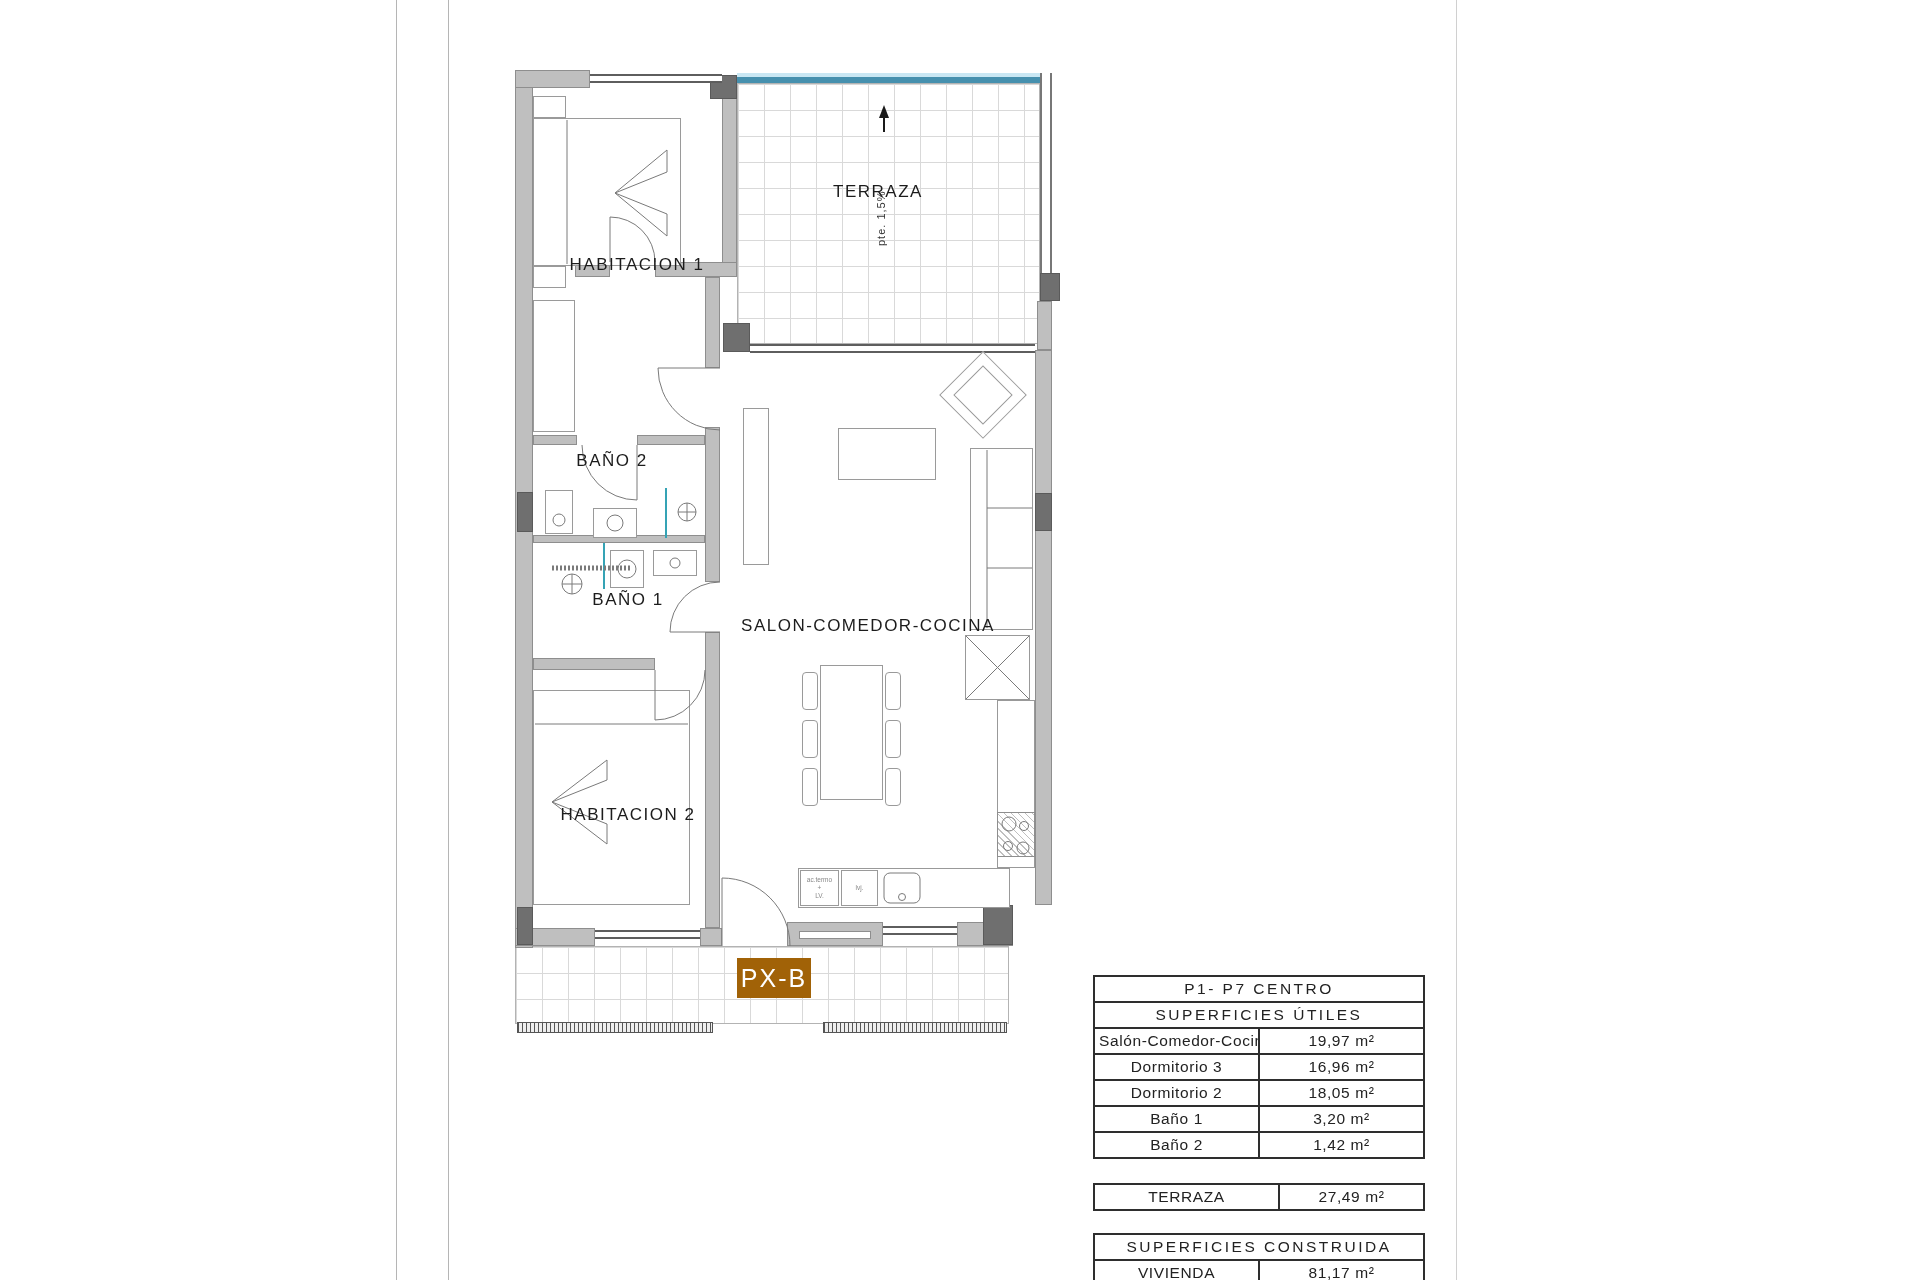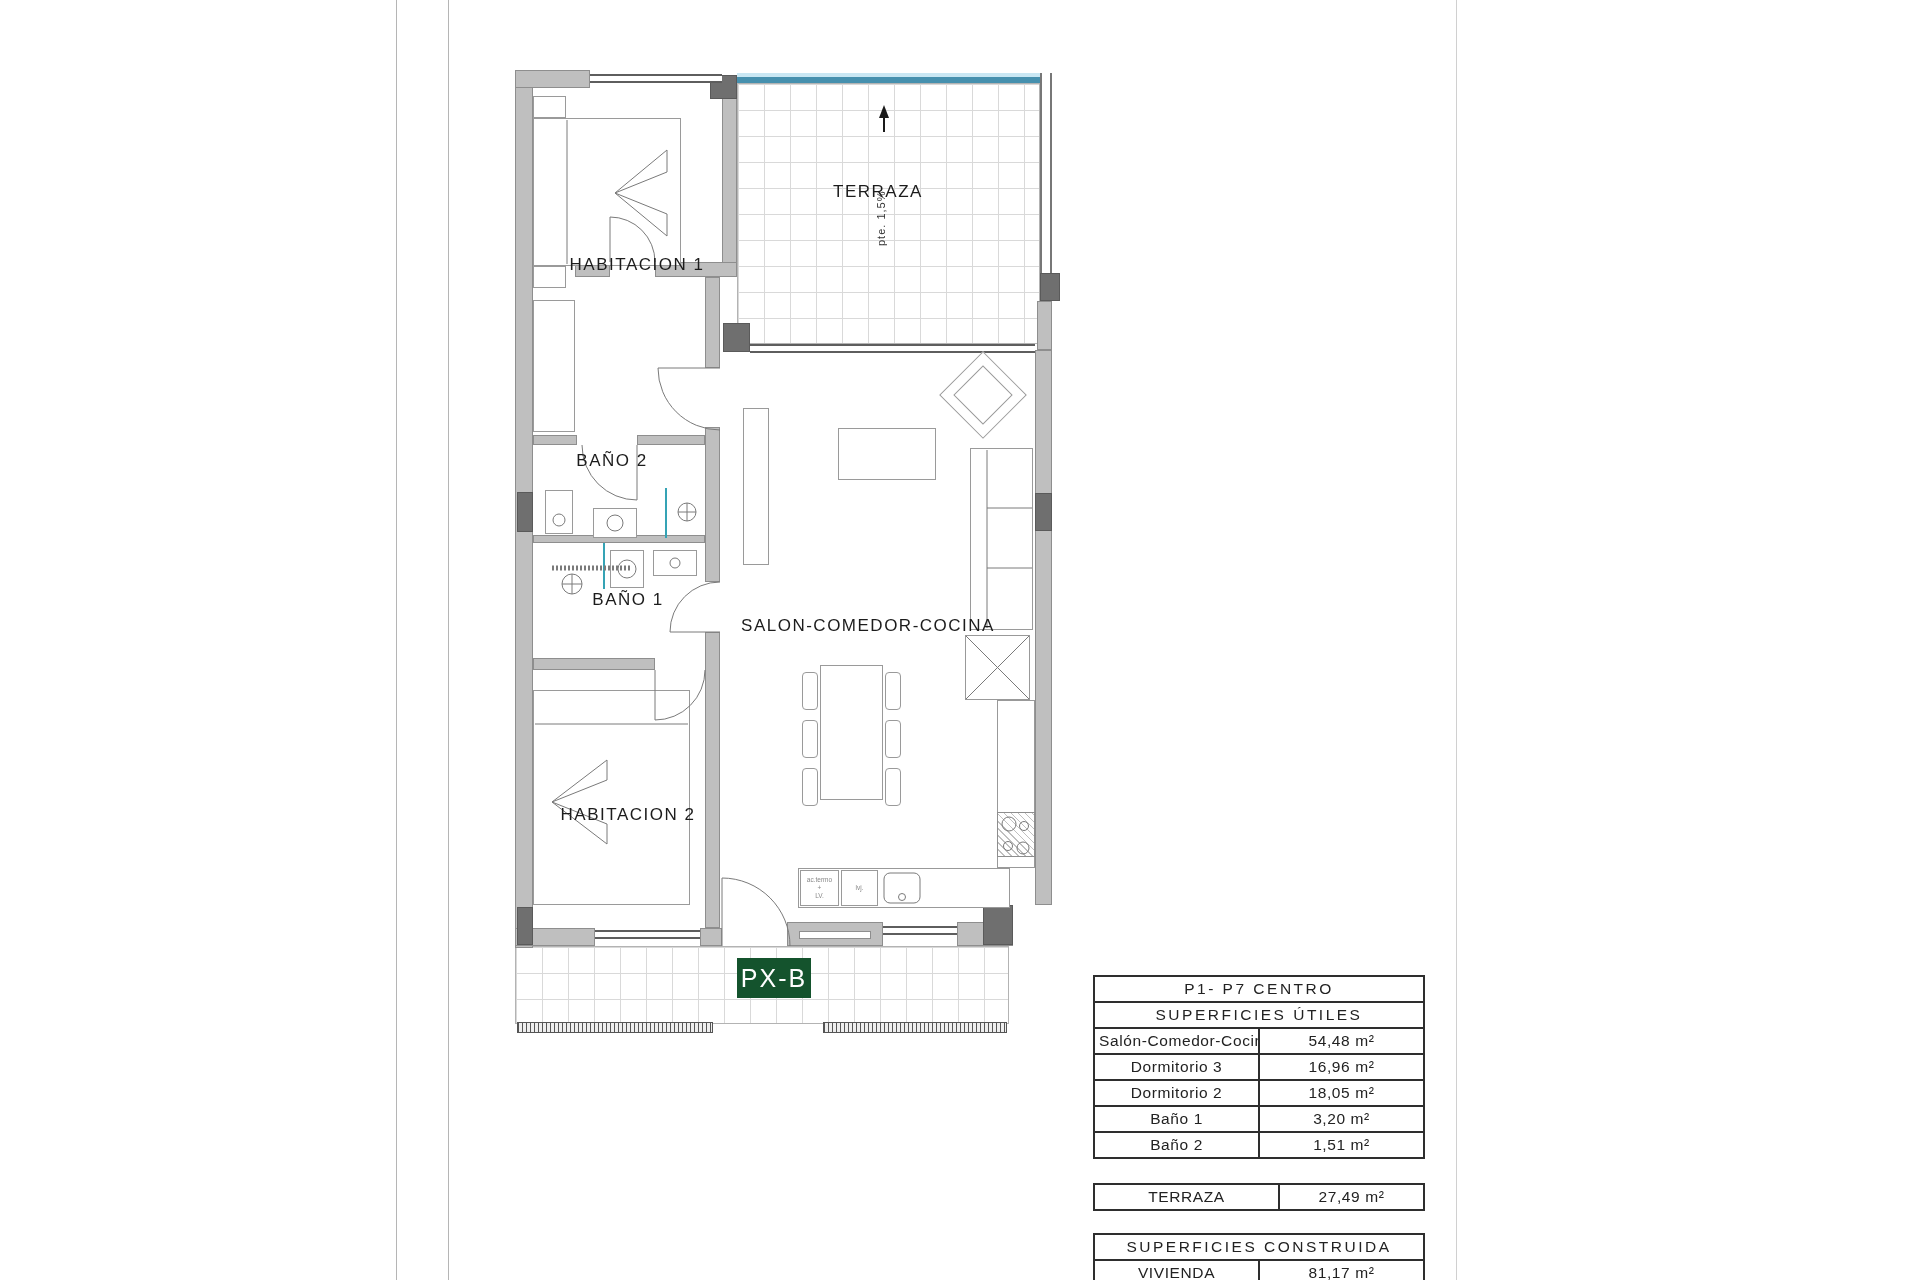--- a/index.html
+++ b/index.html
@@ -132,21 +132,21 @@
   <div class="o" style="left:283px;top:808px;width:212px;height:40px"></div>
   <div class="f appl" style="left:285px;top:810px;width:39px;height:36px">
     <span>ac.termo</span>
     <span>+</span>
     <span>LV.</span>
   </div>
   <div class="f appl" style="left:326px;top:810px;width:37px;height:36px">
     <span>lvj.</span>
   </div>
 
-  <div id="pxb" style="left:222px;top:898px;width:74px;height:40px;background:#14532d">
+  <div id="pxb" style="left:222px;top:898px;width:74px;height:40px;background:#a16207">
     <span>PX-B</span>
   </div>
 
   <svg class="ov" width="550" height="980" viewBox="0 0 550 980">
     <g stroke="#7a7a7a" stroke-width="1" fill="none">
       <path d="M207 886 L207 818 A68 68 0 0 1 275 886"></path>
       <path d="M205 308 L143 308 A62 62 0 0 0 205 370"></path>
       <path d="M122 385 L122 440 M67 385 A55 55 0 0 0 122 440"></path>
       <path d="M205 572 L155 572 M155 572 A50 50 0 0 1 205 522"></path>
       <path d="M140 610 L140 660 M190 610 A50 50 0 0 1 140 660"></path>
@@ -190,37 +190,37 @@
   <table class="atable">
     <tbody>
         <tr>
           <td colspan="2" class="th">P1- P7 CENTRO</td>
         </tr>
     <tr>
           <td colspan="2" class="th">SUPERFICIES ÚTILES</td>
         </tr>
     <tr>
       <td class="nm">Salón-Comedor-Cocina</td>
-      <td class="vl">54,48 m²</td>
+      <td class="vl">19,97 m²</td>
         </tr>
     <tr>
       <td class="nm">Dormitorio 3</td>
       <td class="vl">16,96 m²</td>
         </tr>
     <tr>
       <td class="nm">Dormitorio 2</td>
       <td class="vl">18,05 m²</td>
         </tr>
     <tr>
       <td class="nm">Baño 1</td>
       <td class="vl">3,20 m²</td>
         </tr>
     <tr>
       <td class="nm">Baño 2</td>
-      <td class="vl">1,51 m²</td>
+      <td class="vl">1,42 m²</td>
         </tr>
   </tbody>
     </table>
 
   <table class="atable" style="margin-top:24px">
     <tbody>
         <tr>
       <td class="nm">TERRAZA</td>
       <td class="vl">27,49 m²</td>
         </tr>

